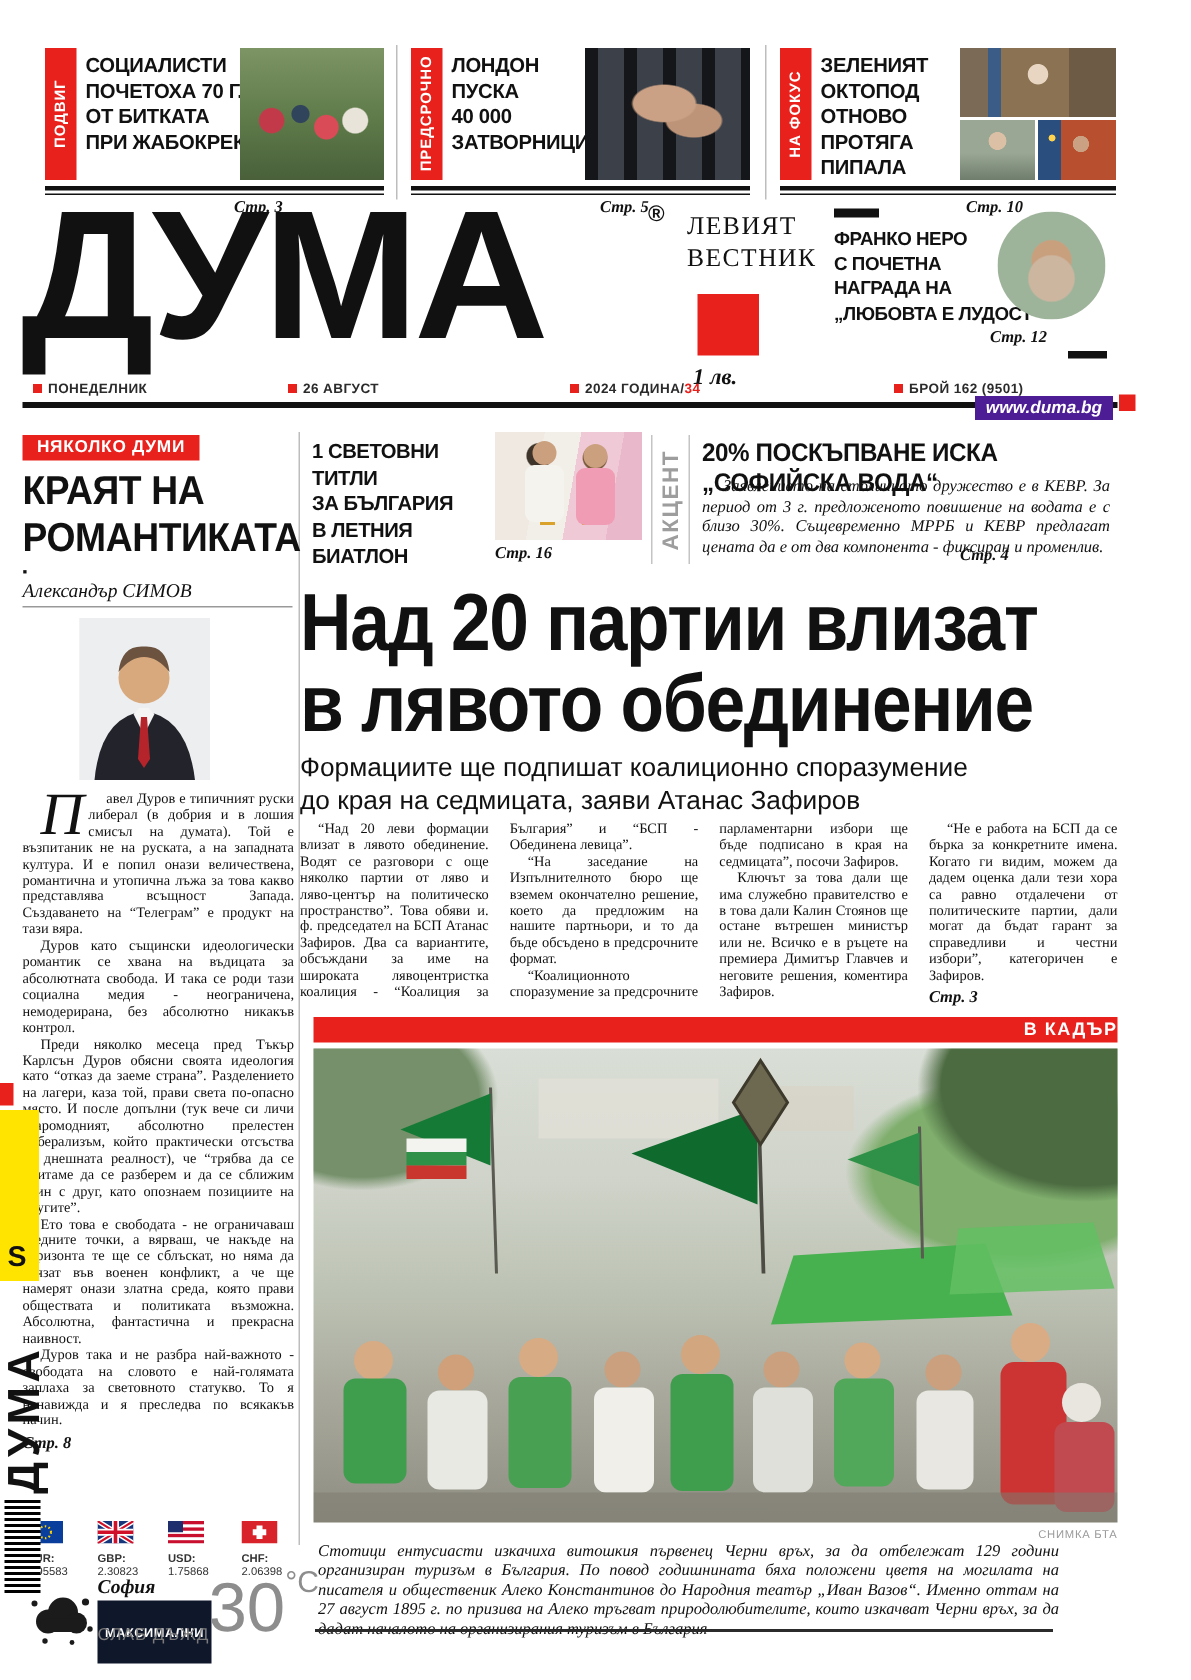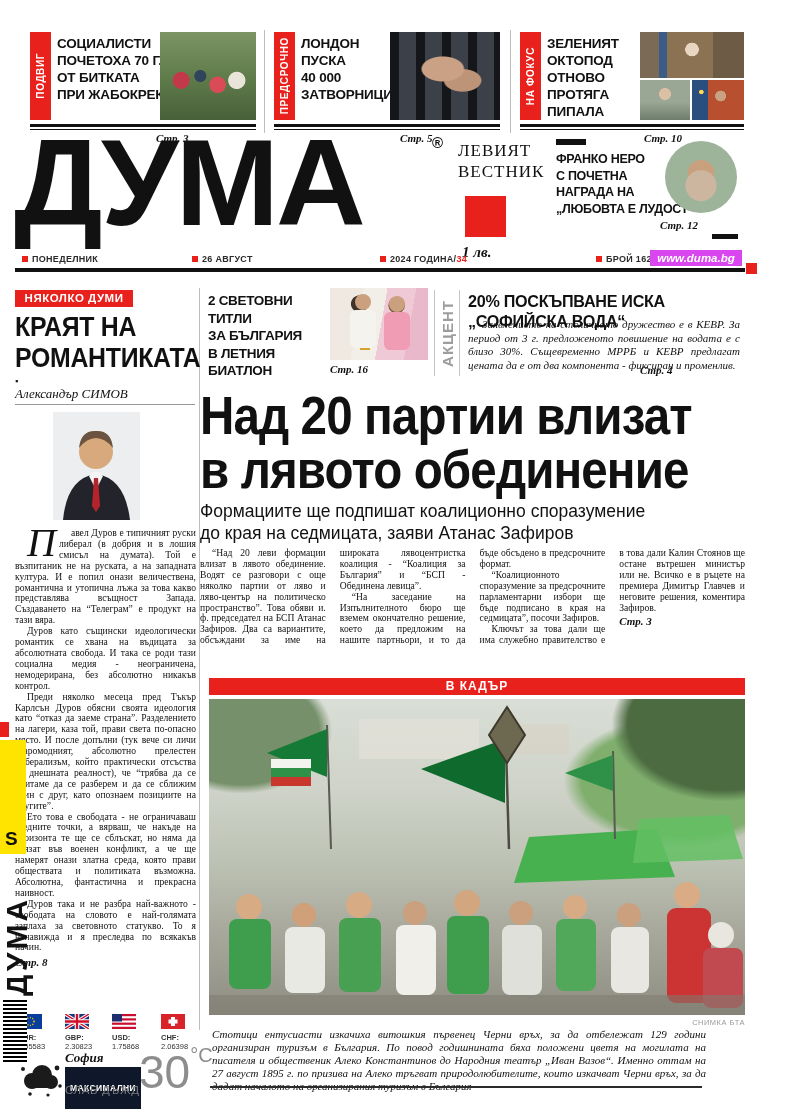--- a/index.html
+++ b/index.html
@@ -113,21 +113,21 @@
 
   <div class="serif abs" style="left:462px;top:244px;font-size:15px;font-weight:bold;font-style:italic;">1 лв.</div>
 
   <div class="abs" style="left:22px;top:254px;">
     <span class="dateitem" style="position:absolute;left:0;top:0;white-space:nowrap;"><span class="datesq"></span><span>ПОНЕДЕЛНИК</span></span>
     <span class="dateitem" style="position:absolute;left:170px;top:0;white-space:nowrap;"><span class="datesq"></span><span>26 АВГУСТ</span></span>
     <span class="dateitem" style="position:absolute;left:358px;top:0;white-space:nowrap;"><span class="datesq"></span><span>2024 ГОДИНА/</span><span class="red">34</span></span>
     <span class="dateitem" style="position:absolute;left:540px;top:0;white-space:nowrap;padding-left:34px;"><span class="datesq"></span><span>БРОЙ 162 (9501)</span></span>
   </div>
   <div class="abs" style="left:15px;top:268px;width:730px;height:4px;background:#111;"></div>
-  <div class="abs" style="left:650px;top:250px;width:92px;height:16px;background:#d946ef;color:#fff;font-size:11.5px;font-weight:bold;font-style:italic;text-align:center;line-height:16px;">www.duma.bg</div>
+  <div class="abs" style="left:650px;top:264px;width:92px;height:16px;background:#4c1d95;color:#fff;font-size:11.5px;font-weight:bold;font-style:italic;text-align:center;line-height:16px;">www.duma.bg</div>
   <div class="abs" style="left:746px;top:263px;width:11px;height:11px;background:#e8211d;"></div>
 
   <div class="vline abs" style="left:199px;top:288px;height:742px;"></div>
 
   <div class="abs" style="left:15px;top:290px;width:118px;height:17px;background:#e8211d;color:#fff;font-size:11.5px;font-weight:bold;text-align:center;line-height:17px;letter-spacing:.5px;">НЯКОЛКО ДУМИ</div>
   <div class="cond pre abs" style="left:15px;top:312px;width:200px;font-size:27px;line-height:31px;font-weight:900;transform:scaleX(.92);transform-origin:0 0;">КРАЯТ НА
 РОМАНТИКАТА</div>
   <div class="abs" style="left:15px;top:376px;font-size:9px;">▪</div>
   <div class="serif abs" style="left:15px;top:386px;font-size:13px;font-style:italic;">Александър СИМОВ</div>
   <div class="abs" style="left:15px;top:404px;width:180px;height:1px;background:#999;"></div>
@@ -219,21 +219,21 @@
     </div>
   </div>
 
   <div class="abs" style="left:0;top:722px;width:9px;height:15px;background:#e8211d;"></div>
   <div class="abs" style="left:0;top:740px;width:26px;height:114px;background:#ffe400;">
     <span style="position:absolute;left:5px;bottom:4px;font-size:19px;font-weight:900;color:#111;">S</span>
   </div>
   <div class="vert abs" style="left:0px;top:858px;height:138px;font-size:30px;font-weight:900;letter-spacing:3px;">ДУМА</div>
   <div class="abs" style="left:3px;top:1000px;width:24px;height:62px;background:repeating-linear-gradient(180deg,#000 0 2px,#fff 2px 4px);"></div>
 
-  <div class="cond pre abs" style="left:208px;top:292px;width:130px;font-size:13.5px;line-height:17.5px;">2 СВЕТОВНИ ТИТЛИ
+  <div class="cond pre abs" style="left:208px;top:292px;width:130px;font-size:13.5px;line-height:17.5px;">1 СВЕТОВНИ ТИТЛИ
 ЗА БЪЛГАРИЯ
 В ЛЕТНИЯ
 БИАТЛОН</div>
   <div class="photo abs" style="left:330px;top:288px;width:98px;height:72px;background:
       radial-gradient(circle at 30% 22%, #3f3429 0 9%, transparent 10%),
       radial-gradient(circle at 68% 24%, #7a5a3c 0 9%, transparent 10%),
       linear-gradient(100deg,#efe9e2 0 30%,#f2eee8 30% 52%,#efc9d6 52% 78%,#e9b9cb 78% 100%);">
     <svg width="98" height="72">
       <rect x="30" y="40" width="10" height="22" fill="#d9a32b"></rect>
       <rect x="58" y="42" width="9" height="20" fill="#d9a32b"></rect>
@@ -254,24 +254,25 @@
 
   <div class="cond pre abs" style="left:200px;top:388px;width:640px;font-size:54px;line-height:54px;font-weight:900;letter-spacing:-1px;transform:scaleX(.88);transform-origin:0 0;">Над 20 партии влизат
 в лявото обединение</div>
   <div class="pre abs" style="left:200px;top:500px;width:560px;font-size:17.5px;line-height:22px;color:#111;">Формациите ще подпишат коалиционно споразумение
 до края на седмицата, заяви Атанас Зафиров</div>
   <div class="bodytext abs" style="left:200px;top:548px;width:545px;height:124px;column-count:4;column-gap:14px;">
     <p>“Над 20 леви формации влизат в лявото обединение. Водят се разговори с още няколко партии от ляво и ляво-център на политическо пространство”. Това обяви и. ф. председател на БСП Атанас Зафиров. Два са вариантите, обсъждани за име на широката лявоцентристка коалиция - “Коалиция за България” и “БСП - Обединена левица”.</p>
     <p>“На заседание на Изпълнителното бюро ще вземем окончателно решение, което да предложим на нашите партньори, и то да бъде обсъдено в предсрочните формат.</p>
     <p>“Коалиционното споразумение за предсрочните парламентарни избори ще бъде подписано в края на седмицата”, посочи Зафиров.</p>
     <p>Ключът за това дали ще има служебно правителство е в това дали Калин Стоянов ще остане вътрешен министър или не. Всичко е в ръцете на премиера Димитър Главчев и неговите решения, коментира Зафиров.</p>
+    <p>“Не е работа на БСП да се бърка за конкретните имена. Когато ги видим, можем да дадем оценка дали тези хора са равно отдалечени от политическите партии, дали могат да бъдат гарант за справедливи и честни избори”, категоричен е Зафиров.</p>
     <div class="pageref" style="margin-top:3px;">Стр. 3</div>
   </div>
 
-  <div class="abs" style="left:209px;top:678px;width:536px;height:17px;background:#e8211d;color:#fff;font-size:12px;font-weight:bold;text-align:center;line-height:17px;letter-spacing:1px;">В КАДЪР</div>
+  <div class="abs" style="left:209px;top:678px;width:536px;height:17px;background:#e8211d;color:#fff;font-size:12px;font-weight:bold;text-align:right;line-height:17px;letter-spacing:1px;">В КАДЪР</div>
 
   <div class="photo abs" style="left:209px;top:699px;width:536px;height:316px;background:
       radial-gradient(ellipse 130px 90px at 6% 10%, #75906a 0 60%, transparent 70%),
       radial-gradient(ellipse 160px 110px at 96% 8%, #4c6b41 0 60%, transparent 70%),
       radial-gradient(ellipse 180px 100px at 88% 26%, #7fae6d 0 55%, transparent 65%),
       linear-gradient(180deg,#d9ded6 0%,#cfd3c9 28%,#bcc2b3 52%,#a9aa9d 72%,#8f8d82 100%);">
     <svg width="536" height="316" viewBox="0 0 536 316">
 
       <rect x="150" y="20" width="120" height="40" fill="#e4e1d8" opacity=".7"></rect>
       <rect x="300" y="25" width="60" height="30" fill="#d8d2c4" opacity=".6"></rect>

